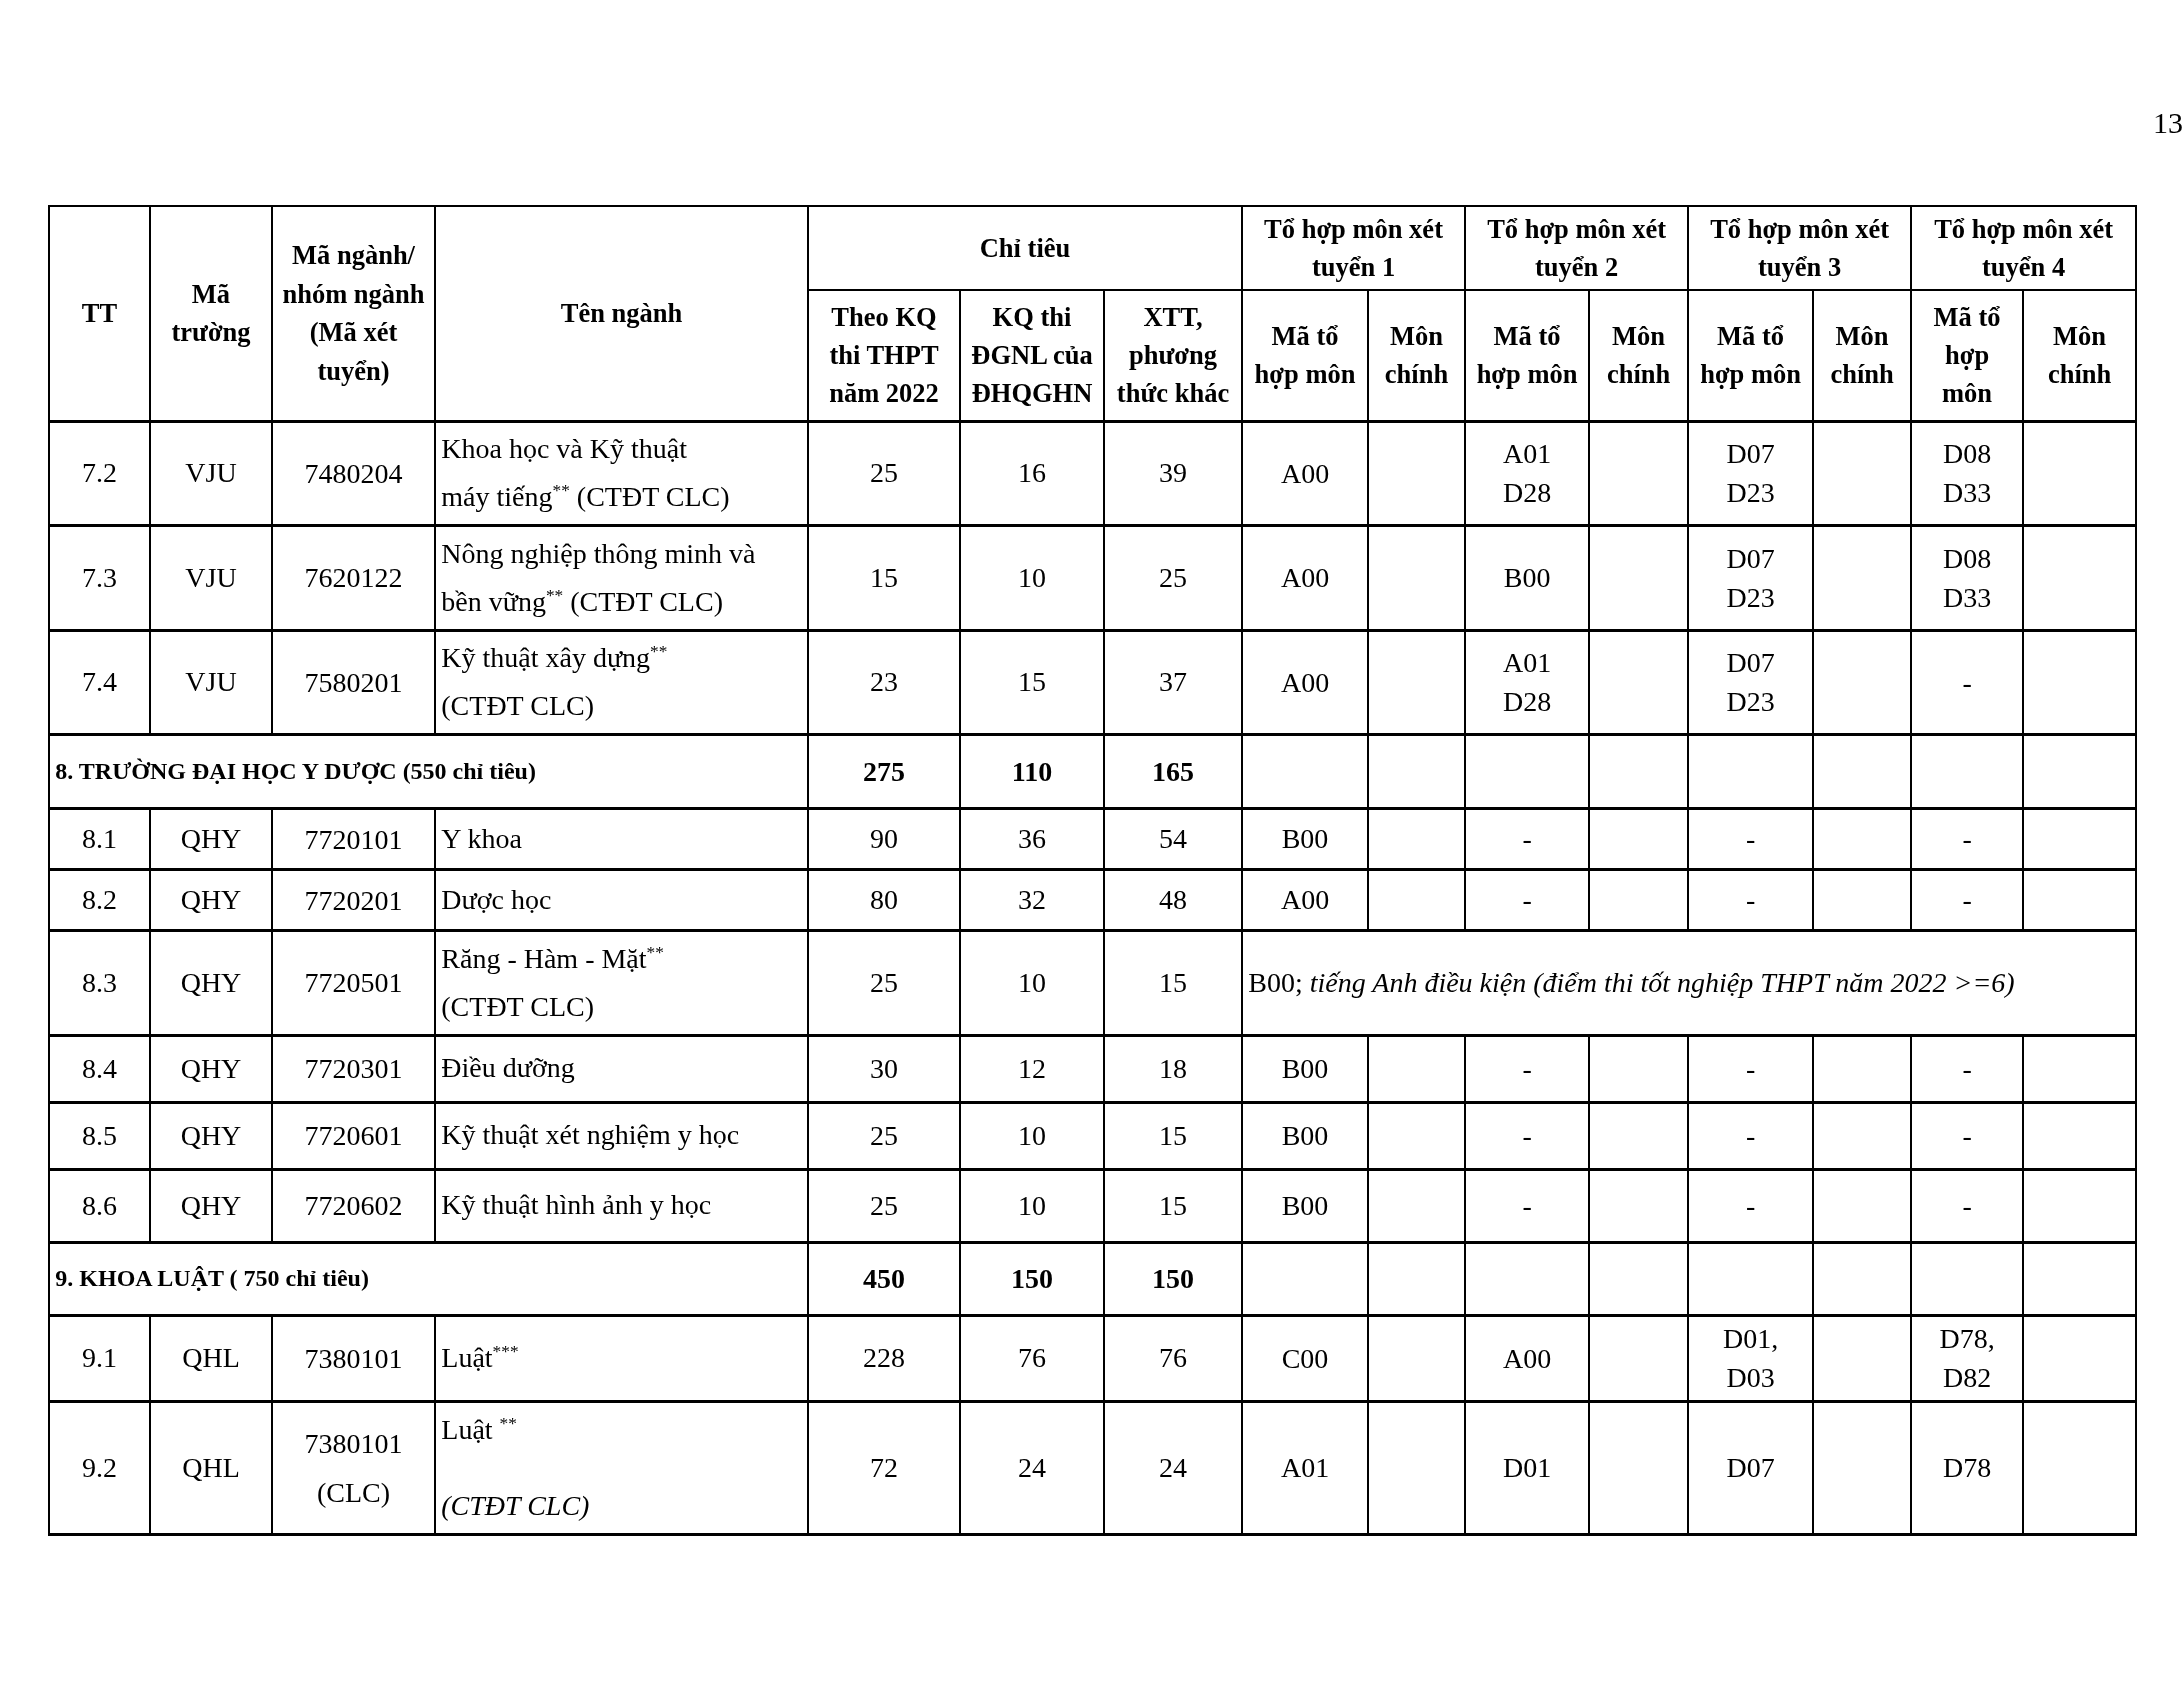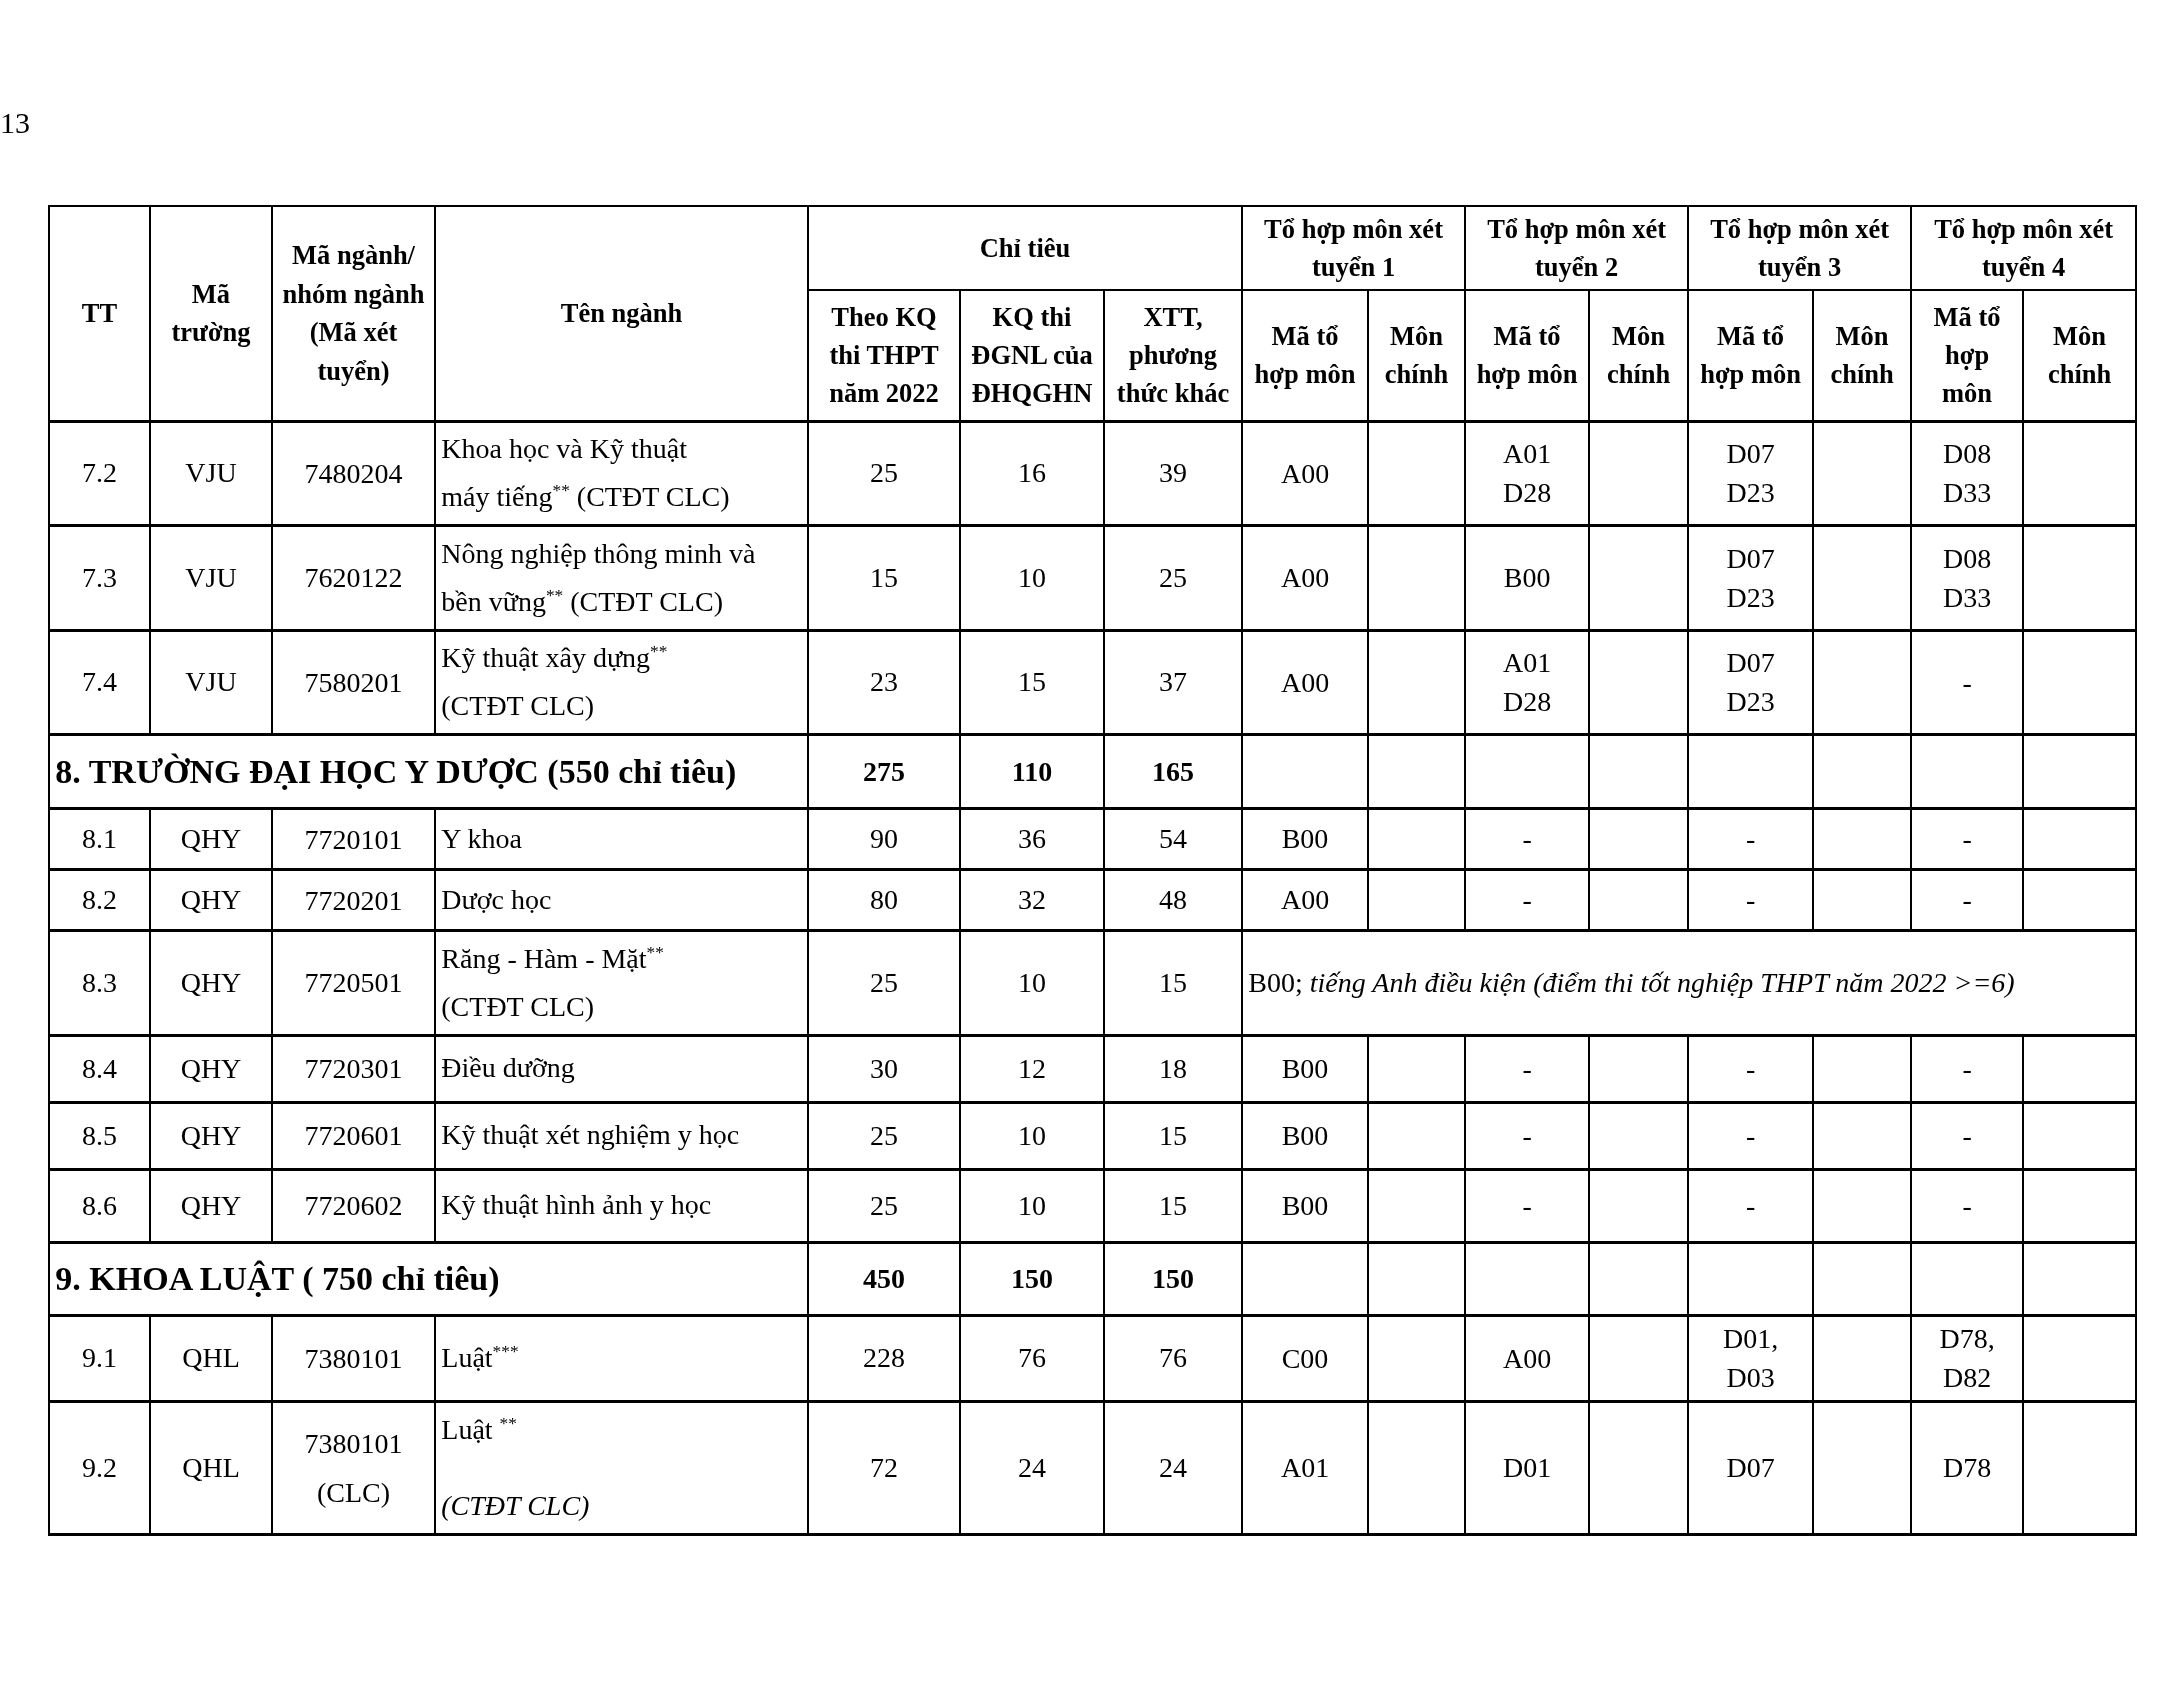--- a/index.html
+++ b/index.html
@@ -12,21 +12,21 @@
     height: 1687px;
     position: relative;
     font-family: "Liberation Serif", "DejaVu Serif", serif;
     color: #000000;
   }
   .page-number {
     position: absolute;
     top: 106px;
     left: 0;
     width: 2183px;
-    text-align: left;
+    text-align: right;
     font-size: 30px;
   }
   table.quota {
     position: absolute;
     left: 48px;
     top: 205px;
     width: 2088px;
     border-collapse: collapse;
     table-layout: fixed;
     border: 2.6px solid #000;
@@ -48,21 +48,21 @@
   .c   { text-align: center; }
   .pre { white-space: pre-line; }
   .name { text-align: left; padding-left: 6.6px; }
   .name .nline { line-height: 1.72; }
   .combo { text-align: center; line-height: 1.4; }
   .code { text-align: center; line-height: 1.75; }
   .section-label {
     font-weight: bold;
     text-align: left;
     padding-left: 4px;
-    font-size: 34px;
+    font-size: 24px;
   }
   .bold { font-weight: bold; }
   .it { font-style: italic; margin-top: 28px; }
   .note { text-align: left; padding-left: 22.5px; }
   sup {
     font-size: 0.62em;
     vertical-align: super;
     line-height: 0;
   }
   

